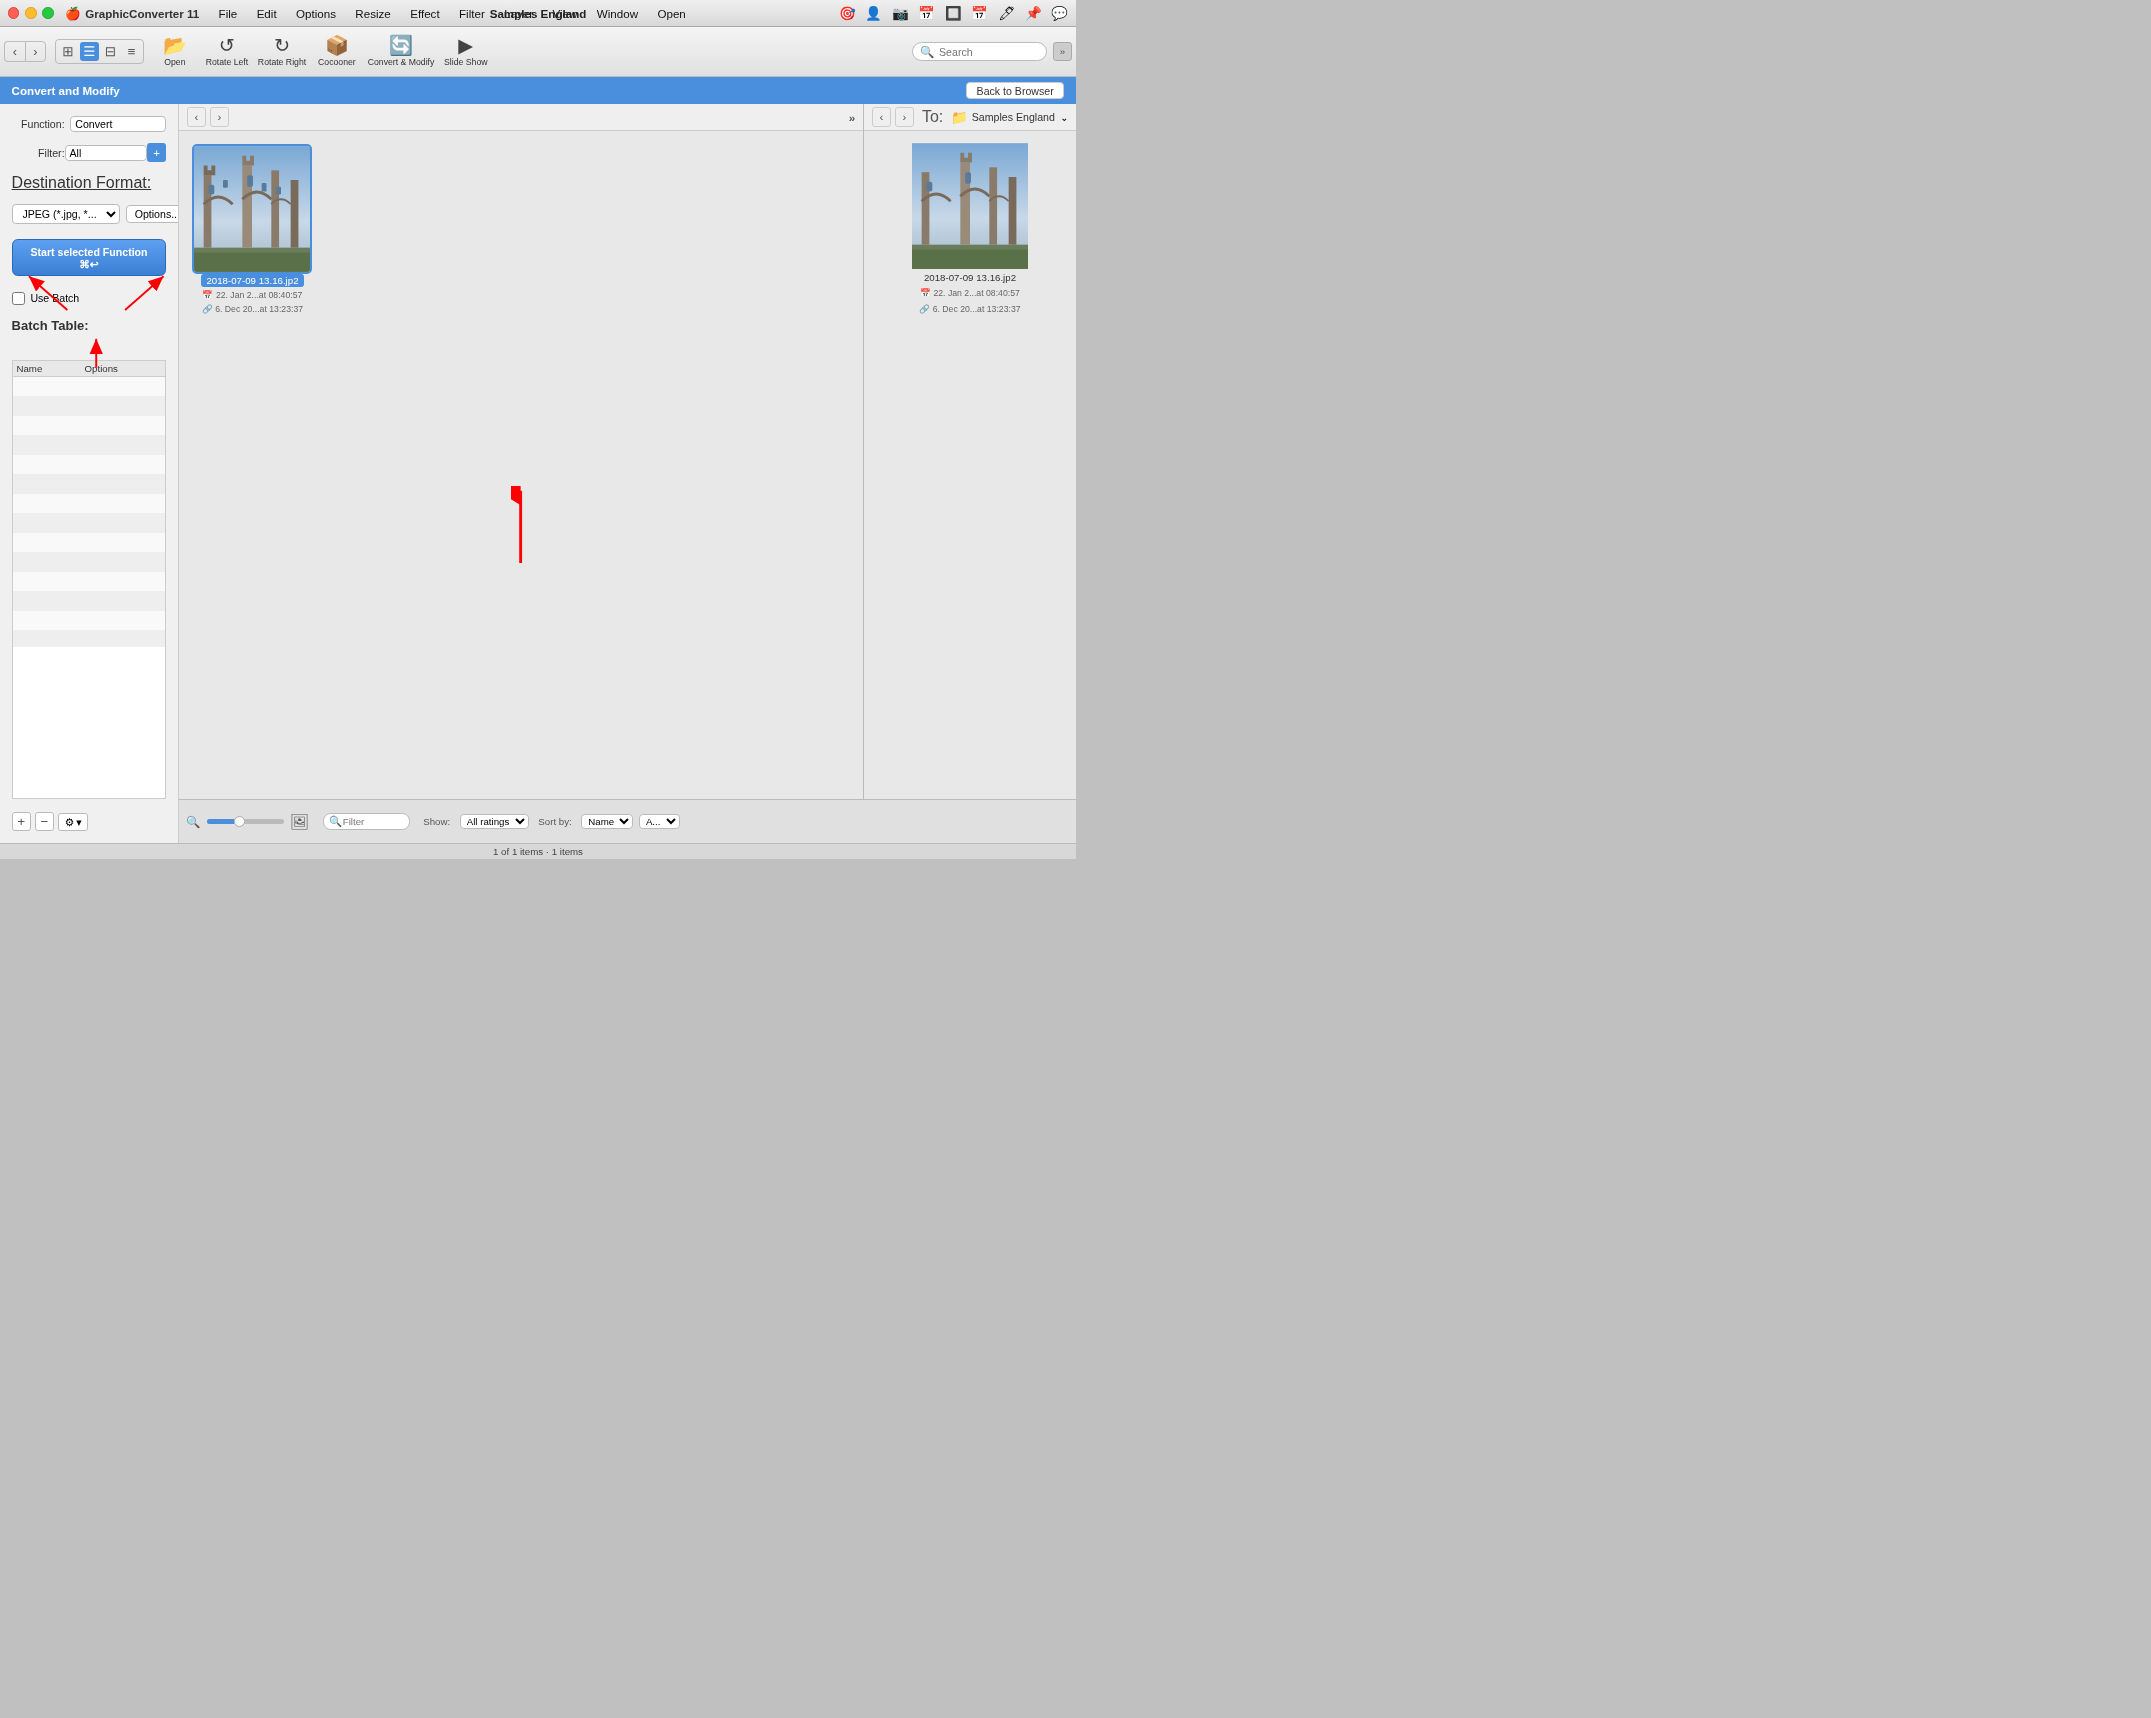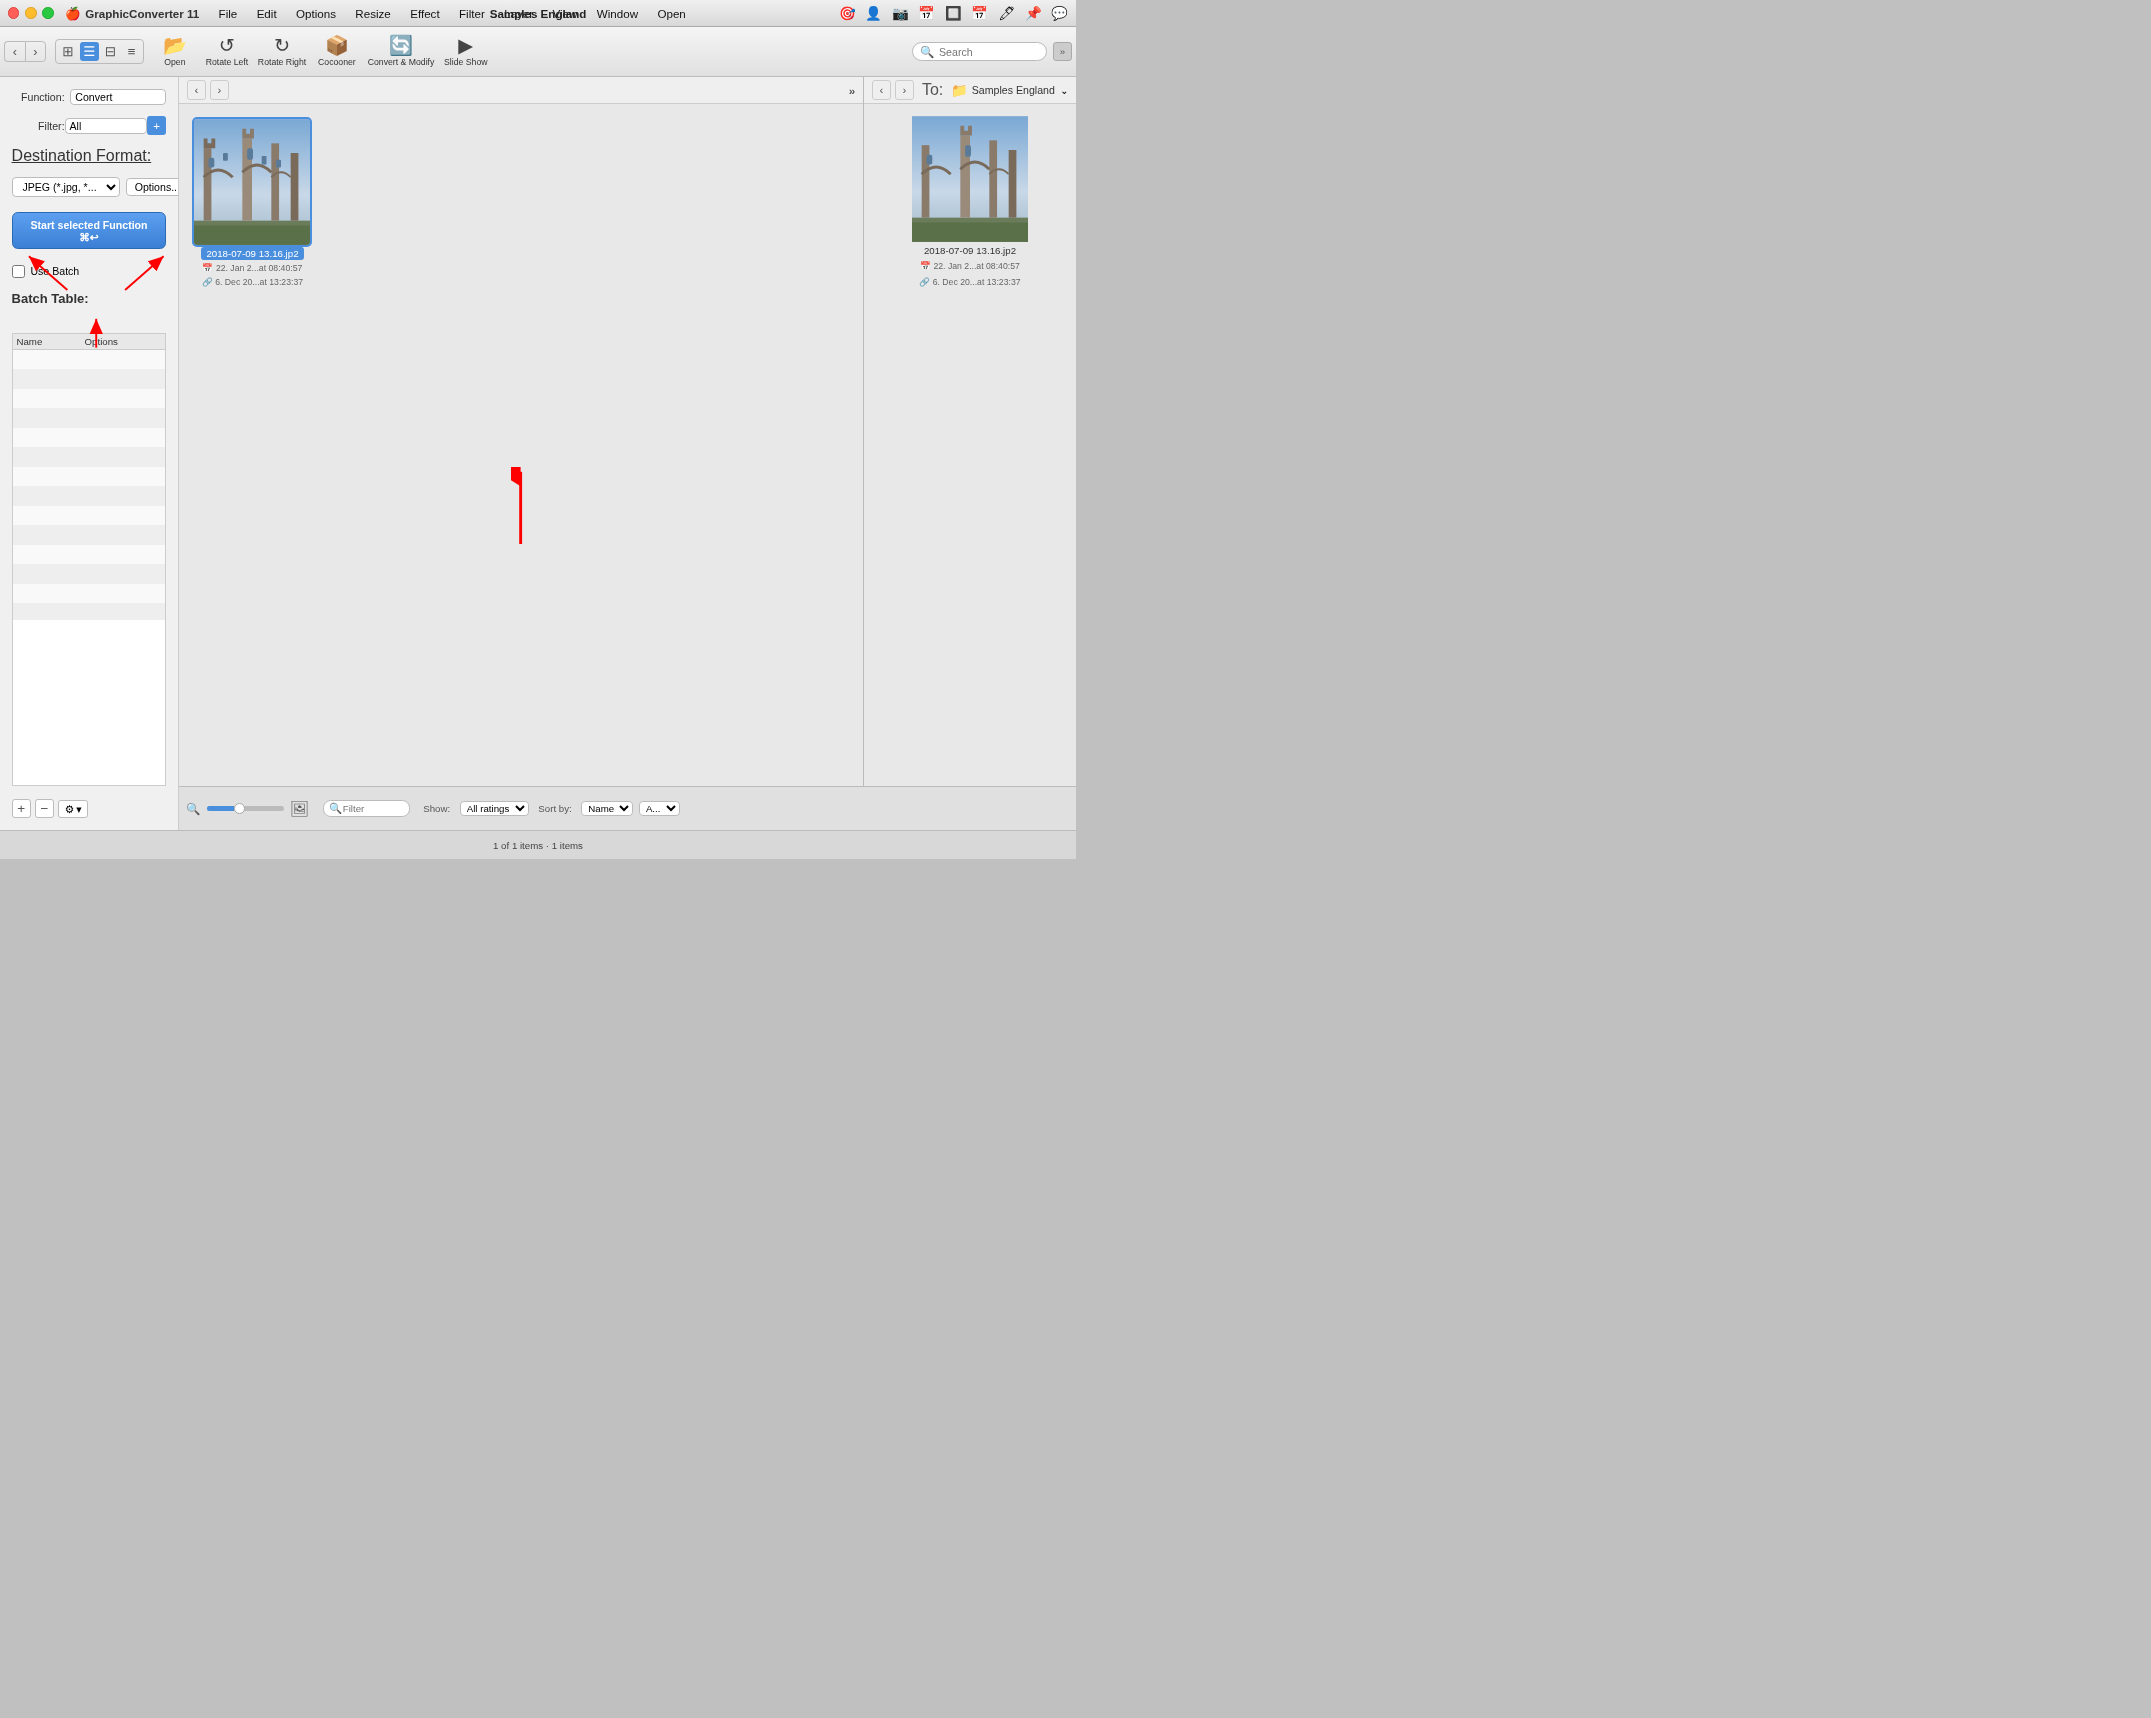--- a/index.html
+++ b/index.html
@@ -523,21 +523,21 @@
     .small-select {
       font-size: 9.7px;
       border: 1px solid #bbb;
       border-radius: 3.9px;
       padding: 0 1.9px;
       background: white;
     }
     .sort-label { font-size: 9.7px; color: #555; margin: 0 3.9px; }
 
     .status-bar {
-      height: 29px;
+      height: 16px;
       background: #d8d8d8;
       border-top: 1px solid #bbb;
       display: flex;
       align-items: center;
       justify-content: center;
     }
     .status-text { font-size: 9.7px; color: #444; }
 
     .main-wrapper {
       display: flex;
@@ -660,20 +660,24 @@
       <span class="toolbar-icon">▶</span>
       <span class="toolbar-label">Slide Show</span>
     </div>
     <div class="toolbar-search">
       <span style="color:#999; font-size:11.6px; margin-right:3.9px;">🔍</span>
       <input type="text" placeholder="Search" style="">
     </div>
     <button class="expand-btn">»</button>
   </div>
 
+  <div class="convert-modify-bar">
+    <span class="convert-modify-title">Convert and Modify</span>
+    <button class="back-to-browser-btn">Back to Browser</button>
+  </div>
 
   <div class="panels-row">
 
     <div class="left-panel" style="position:relative;">
       <div class="field-row">
         <span class="field-label">Function:</span>
         <div style="position:relative; flex:1; display:flex; align-items:center;">
           <select class="field-select">
             <option>Convert</option>
           </select>

